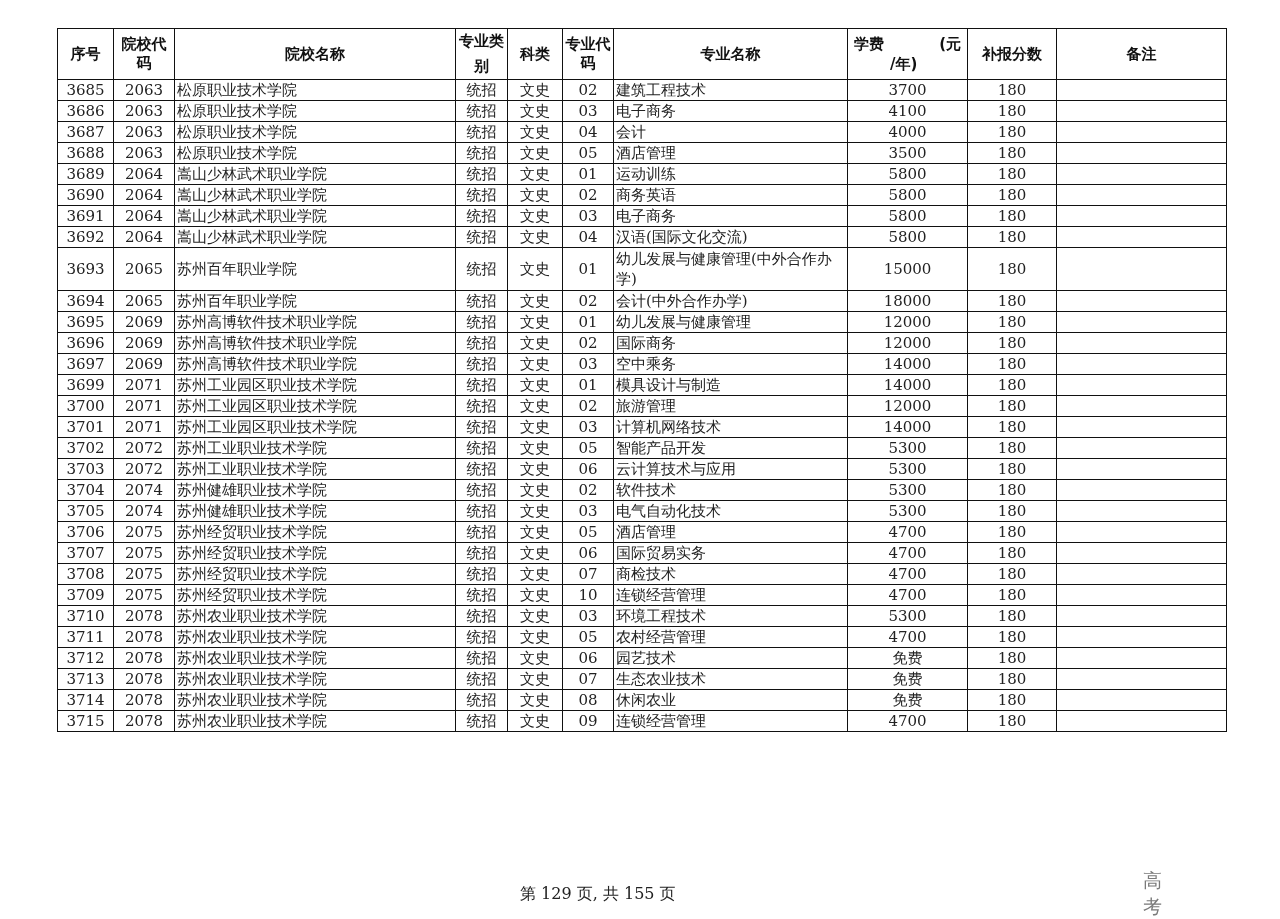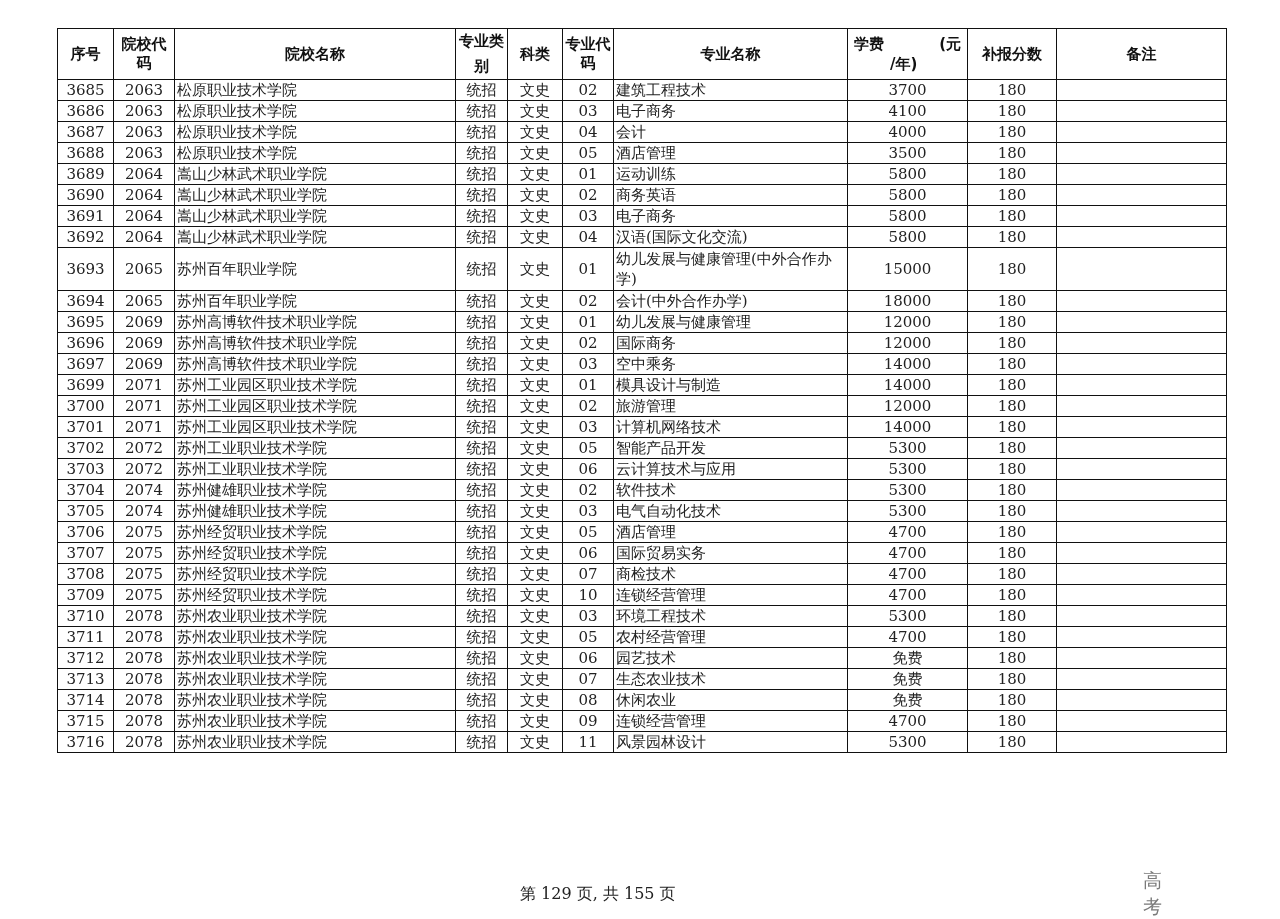--- a/index.html
+++ b/index.html
@@ -427,30 +427,18 @@
           <td>2078</td>
           <td class="left">苏州农业职业技术学院</td>
           <td>统招</td>
           <td>文史</td>
           <td>09</td>
           <td class="left">连锁经营管理</td>
           <td>4700</td>
           <td>180</td>
           <td class="left"></td>
         </tr>
-        <tr>
-          <td>3716</td>
-          <td>2078</td>
-          <td class="left">苏州农业职业技术学院</td>
-          <td>统招</td>
-          <td>文史</td>
-          <td>11</td>
-          <td class="left">风景园林设计</td>
-          <td>5300</td>
-          <td>180</td>
-          <td class="left"></td>
-        </tr>
       </tbody>
   </table>
 
   <div class="footer">第 129 页, 共 155 页</div>
   <div class="watermark">高考直通车</div>
 </div>
 
 </body></html>

